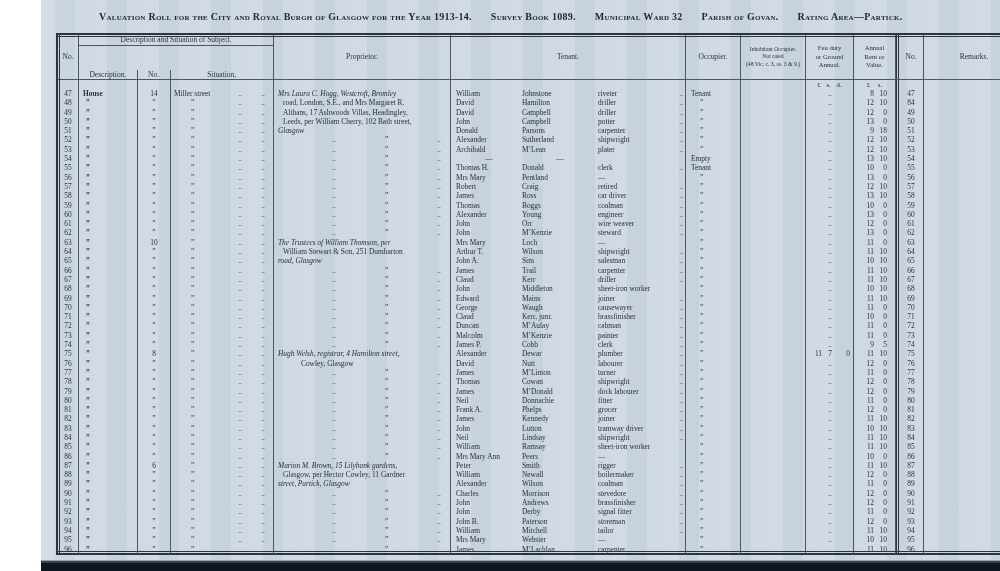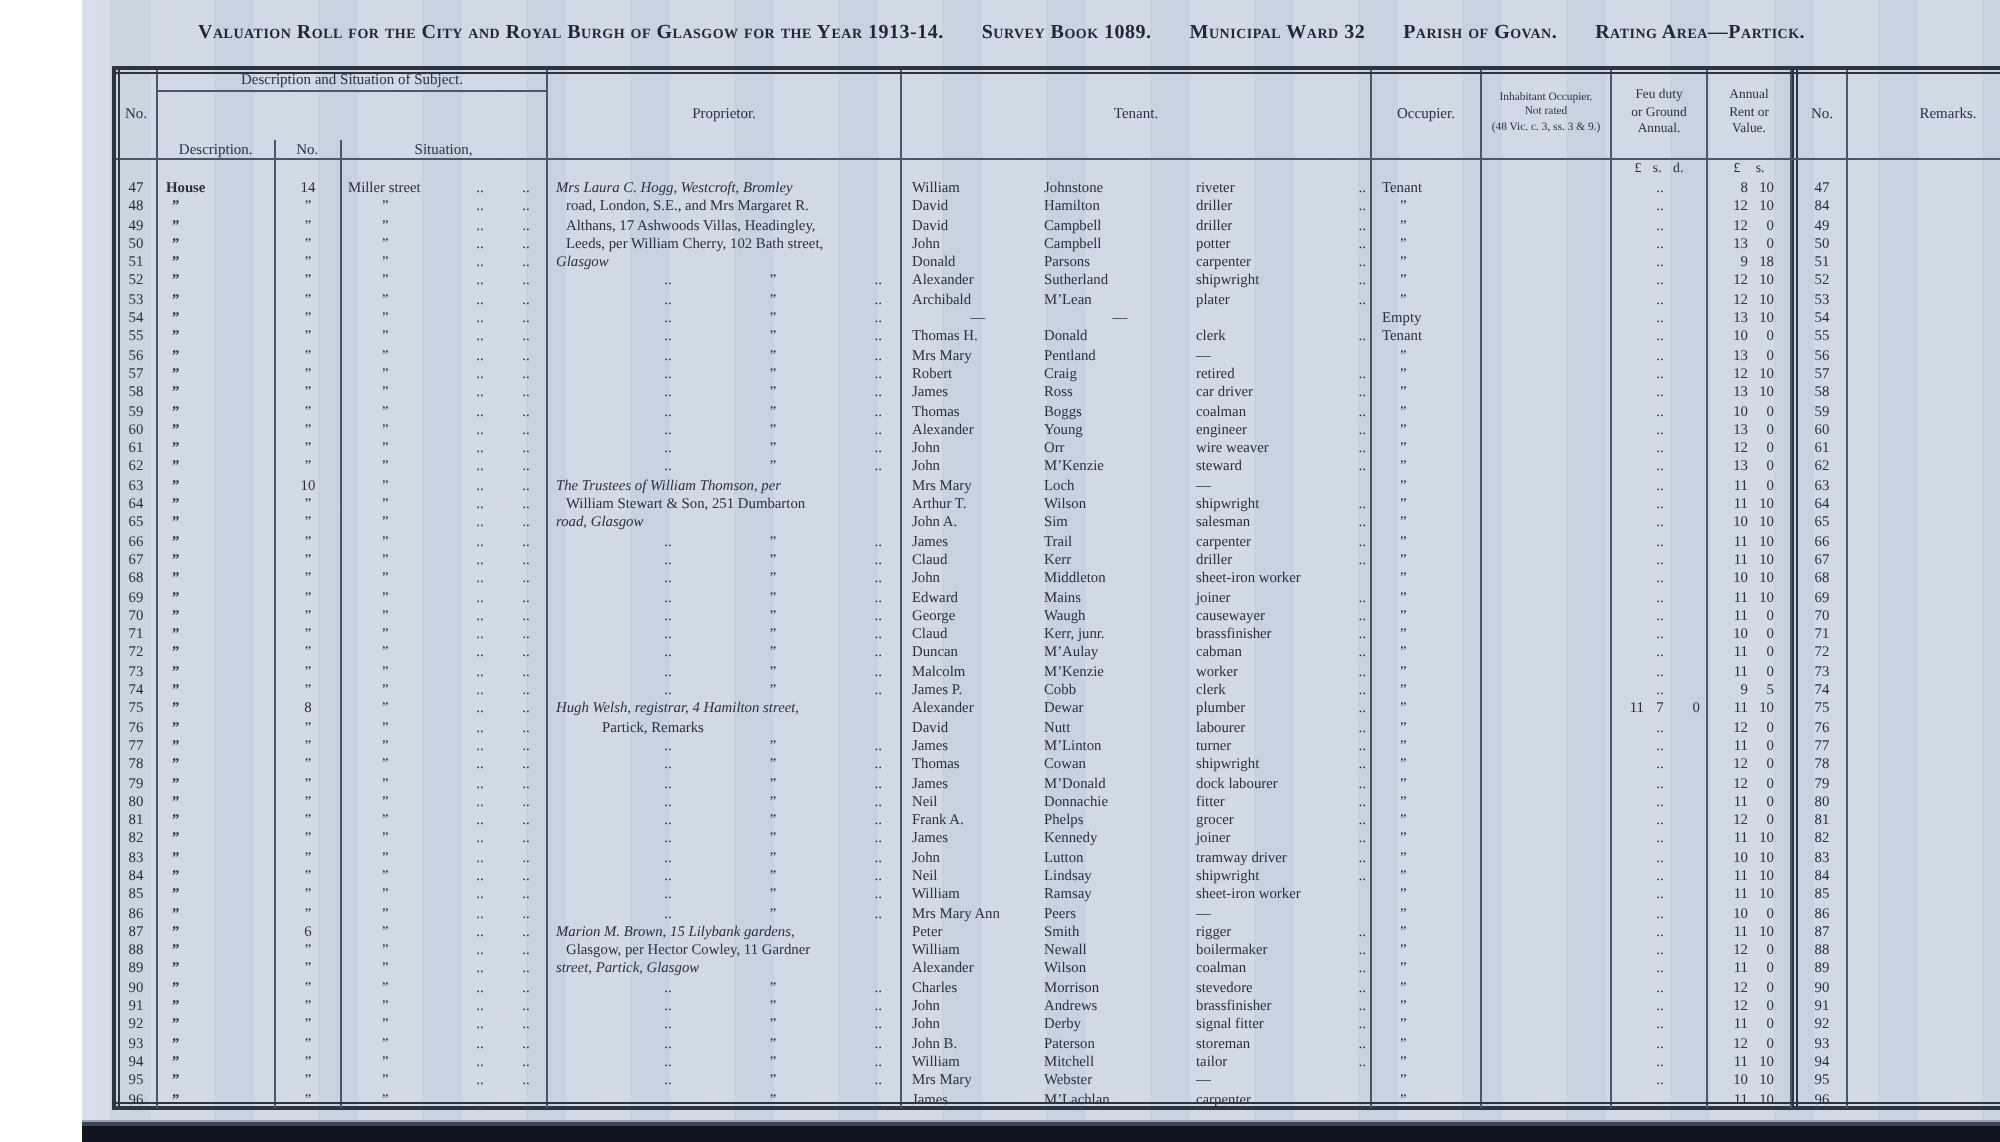--- a/index.html
+++ b/index.html
@@ -1072,21 +1072,21 @@
     </span>
     <span class="c c5 pdots">
       <span class="pt"></span>
       <span class="pdl">..</span>
       <span class="pdm">”</span>
       <span class="pdr">..</span>
     </span>
     <span class="c c6">
       <span class="tf">Malcolm</span>
       <span class="tl">M’Kenzie</span>
-      <span class="toc">worker</span>
+      <span class="toc">painter</span>
       <span class="tdots">..</span>
     </span>
     <span class="c c7 dd">”</span>
     <span class="c c8"></span>
     <span class="c c9">
       <span class="f1"></span>
       <span class="f2">..</span>
       <span class="f3"></span>
     </span>
     <span class="c c10">
@@ -1169,21 +1169,21 @@
         <div class="r">
     <span class="c c1">76</span>
     <span class="c c2 dd">”</span>
     <span class="c c3">”</span>
     <span class="c c4">
       <span class="st dd">”</span>
       <span class="sd sd1">..</span>
       <span class="sd sd2">..</span>
     </span>
     <span class="c c5">
-      <span class="pt pi2">Partick, Remarks</span>
+      <span class="pt pi2">Cowley, Glasgow</span>
       <span class="pdl"></span>
       <span class="pdm"></span>
       <span class="pdr"></span>
     </span>
     <span class="c c6">
       <span class="tf">David</span>
       <span class="tl">Nutt</span>
       <span class="toc">labourer</span>
       <span class="tdots">..</span>
     </span>

